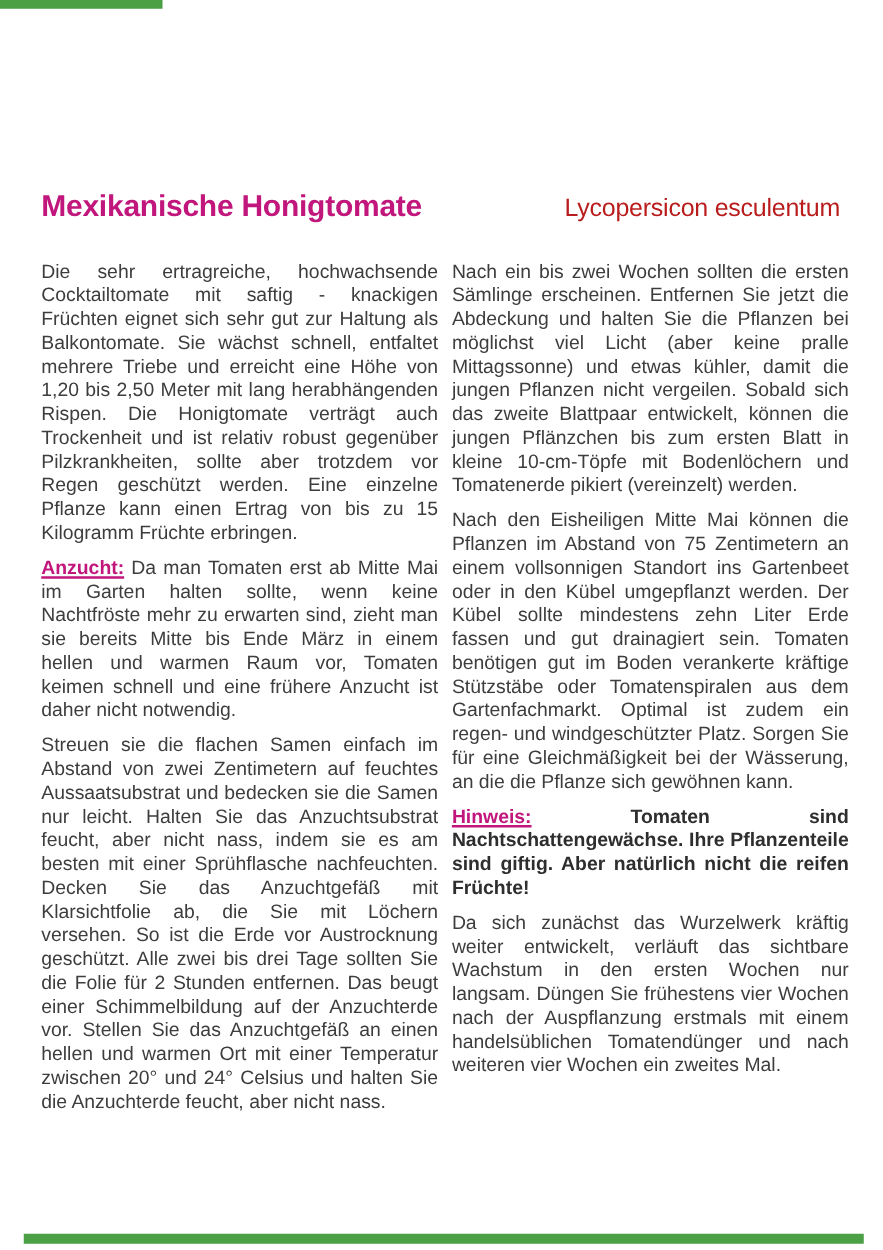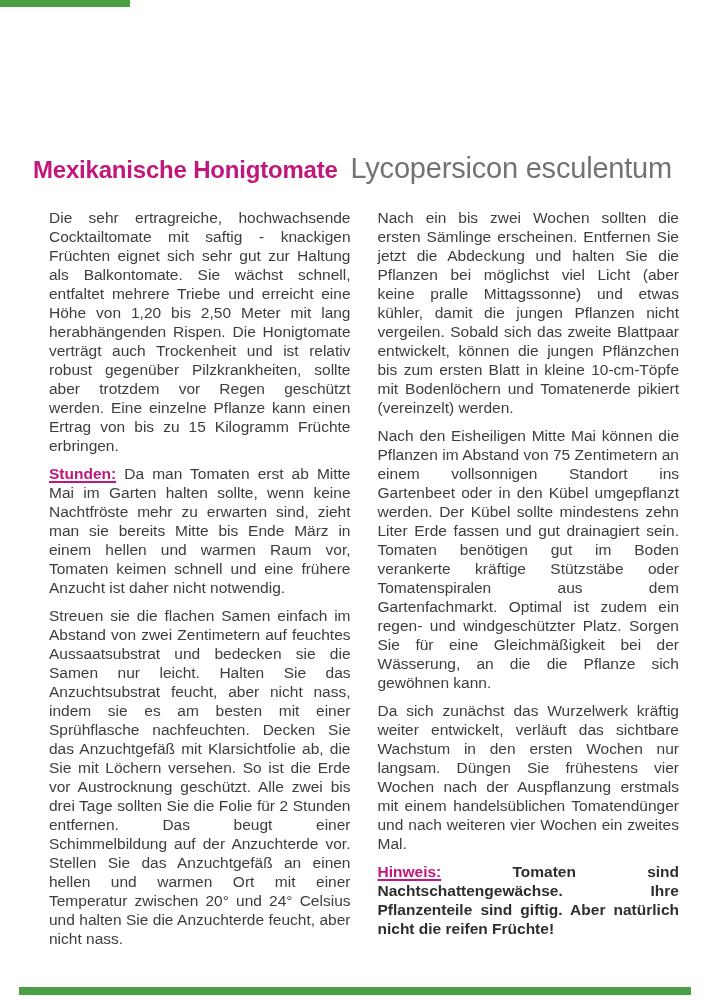--- a/index.html
+++ b/index.html
@@ -33,38 +33,38 @@
     align-items: baseline;
   }
   .title-main {
     margin: 0;
     font-size: 24px;
     font-weight: bold;
     color: #c1177c;
     letter-spacing: -0.2px;
   }
   .title-latin {
-    font-size: 29px;
+    font-size: 20px;
     font-weight: normal;
-    color: #737373;
+    color: #b91c1c;
     letter-spacing: -0.2px;
   }
 
   .cols {
     position: absolute; left: 0; top: 208px;
     width: 706px;
     padding: 0 27px 0 33px;
     box-sizing: border-box;
     display: flex;
     gap: 11px;
   }
   .col { flex: 1 1 0; min-width: 0; }
 
   .col p {
-    margin: 0 0 9px 16px;
+    margin: 0 0 9px 0;
     font-size: 15.5px;
     line-height: 19px;
     color: #3d3d3d;
     text-align: justify;
     hyphens: auto;
     -webkit-hyphens: auto;
   }
   .hd {
     color: #c1177c;
     font-weight: bold;
@@ -83,28 +83,28 @@
 
   <div class="title-row">
     <h1 class="title-main">Mexikanische Honigtomate</h1>
     <div class="title-latin">Lycopersicon esculentum</div>
   </div>
 
   <div class="cols">
 
     <div class="col">
       <p><span>Die sehr ertragreiche, hochwachsende Cocktailtomate mit saftig - knackigen Früchten eignet sich sehr gut zur Haltung als Balkontomate. Sie wächst schnell, entfaltet mehrere Triebe und erreicht eine Höhe von 1,20 bis 2,50 Meter mit lang herabhängenden Rispen. Die Honigtomate verträgt auch Trockenheit und ist relativ robust gegenüber Pilzkrankheiten, sollte aber trotzdem vor Regen geschützt werden. Eine einzelne Pflanze kann einen Ertrag von bis zu 15 Kilogramm Früchte erbringen.</span></p>
-      <p><span class="hd">Stunden:</span> <span>Da man Tomaten erst ab Mitte Mai im Garten halten sollte, wenn keine Nachtfröste mehr zu erwarten sind, zieht man sie bereits Mitte bis Ende März in einem hellen und warmen Raum vor, Tomaten keimen schnell und eine frühere Anzucht ist daher nicht notwendig.</span></p>
+      <p><span class="hd">Anzucht:</span> <span>Da man Tomaten erst ab Mitte Mai im Garten halten sollte, wenn keine Nachtfröste mehr zu erwarten sind, zieht man sie bereits Mitte bis Ende März in einem hellen und warmen Raum vor, Tomaten keimen schnell und eine frühere Anzucht ist daher nicht notwendig.</span></p>
       <p><span>Streuen sie die flachen Samen einfach im Abstand von zwei Zentimetern auf feuchtes Aussaatsubstrat und bedecken sie die Samen nur leicht. Halten Sie das Anzuchtsubstrat feucht, aber nicht nass, indem sie es am besten mit einer Sprühflasche nachfeuchten. Decken Sie das Anzuchtgefäß mit Klarsichtfolie ab, die Sie mit Löchern versehen. So ist die Erde vor Austrocknung geschützt. Alle zwei bis drei Tage sollten Sie die Folie für 2 Stunden entfernen. Das beugt einer Schimmelbildung auf der Anzuchterde vor. Stellen Sie das Anzuchtgefäß an einen hellen und warmen Ort mit einer Temperatur zwischen 20° und 24° Celsius und halten Sie die Anzuchterde feucht, aber nicht nass.</span></p>
     </div>
 
     <div class="col">
       <p><span>Nach ein bis zwei Wochen sollten die ersten Sämlinge erscheinen. Entfernen Sie jetzt die Abdeckung und halten Sie die Pflanzen bei möglichst viel Licht (aber keine pralle Mittagssonne) und etwas kühler, damit die jungen Pflanzen nicht vergeilen. Sobald sich das zweite Blattpaar entwickelt, können die jungen Pflänzchen bis zum ersten Blatt in kleine 10-cm-Töpfe mit Bodenlöchern und Tomatenerde pikiert (vereinzelt) werden.</span></p>
       <p><span>Nach den Eisheiligen Mitte Mai können die Pflanzen im Abstand von 75 Zentimetern an einem vollsonnigen Standort ins Gartenbeet oder in den Kübel umgepflanzt werden. Der Kübel sollte mindestens zehn Liter Erde fassen und gut drainagiert sein. Tomaten benötigen gut im Boden verankerte kräftige Stützstäbe oder Tomatenspiralen aus dem Gartenfachmarkt. Optimal ist zudem ein regen- und windgeschützter Platz. Sorgen Sie für eine Gleichmäßigkeit bei der Wässerung, an die die Pflanze sich gewöhnen kann.</span></p>
+      <p><span class="hd">Hinweis:</span> <span class="bold-body">Tomaten sind Nachtschattengewächse. Ihre Pflanzenteile sind giftig. Aber natürlich nicht die reifen Früchte!</span></p>
       <p><span>Da sich zunächst das Wurzelwerk kräftig weiter entwickelt, verläuft das sichtbare Wachstum in den ersten Wochen nur langsam. Düngen Sie frühestens vier Wochen nach der Auspflanzung erstmals mit einem handelsüblichen Tomatendünger und nach weiteren vier Wochen ein zweites Mal.</span></p>
-      <p><span class="hd">Hinweis:</span> <span class="bold-body">Tomaten sind Nachtschattengewächse. Ihre Pflanzenteile sind giftig. Aber natürlich nicht die reifen Früchte!</span></p>
     </div>
 
   </div>
 
   <div class="bar-bottom"></div>
 
 </div>
 
 </body></html>

